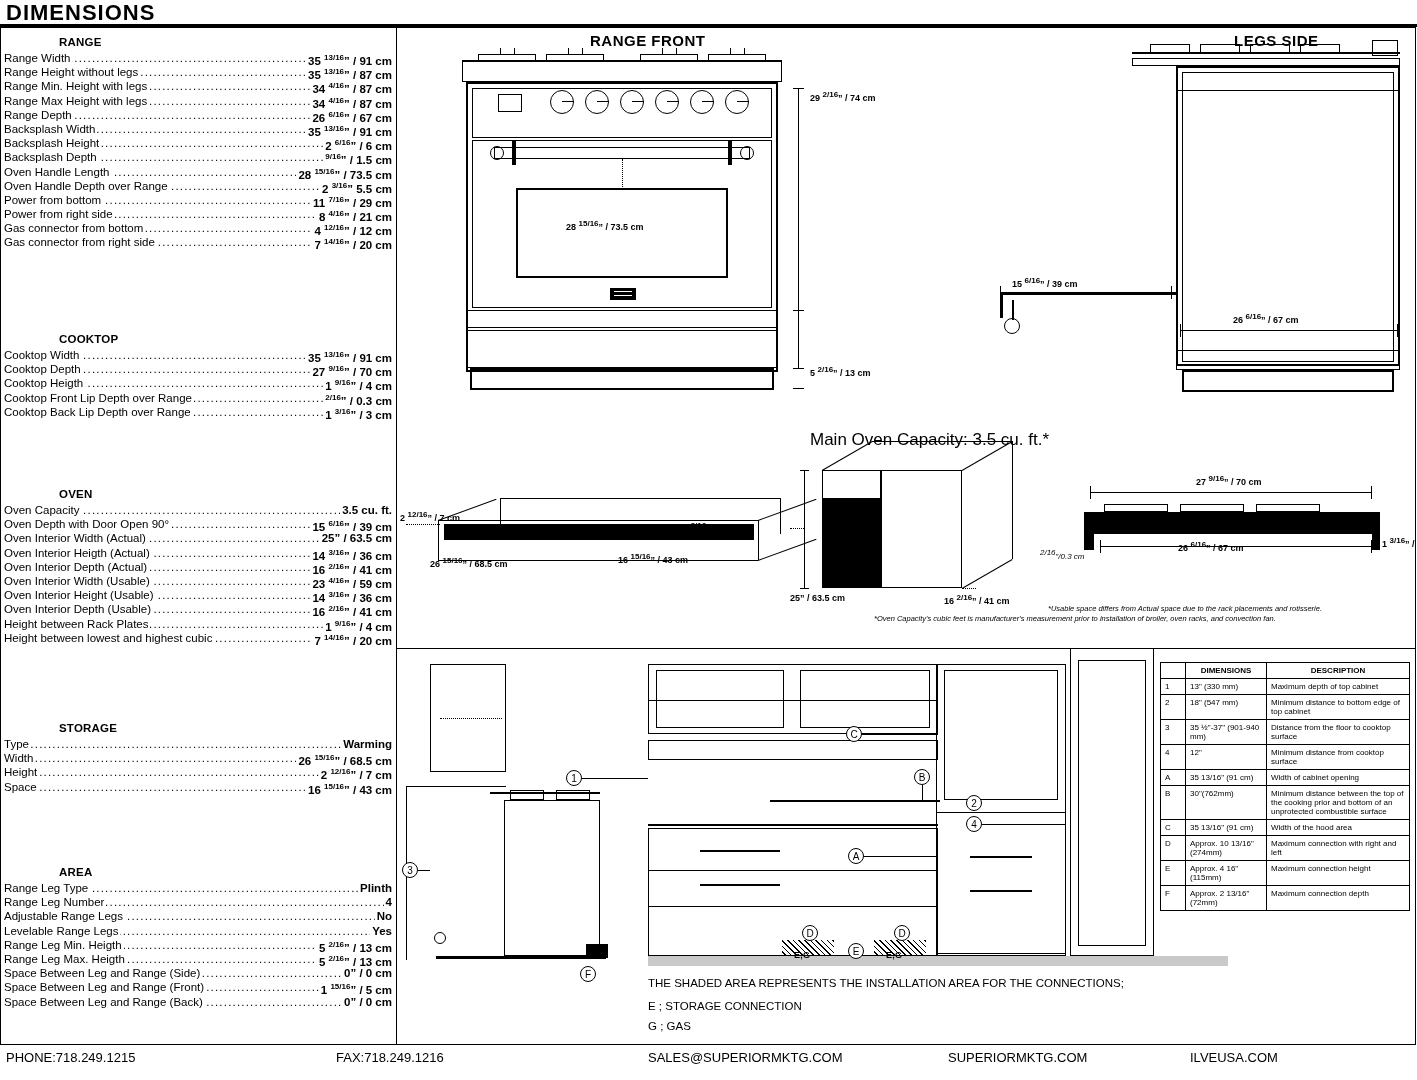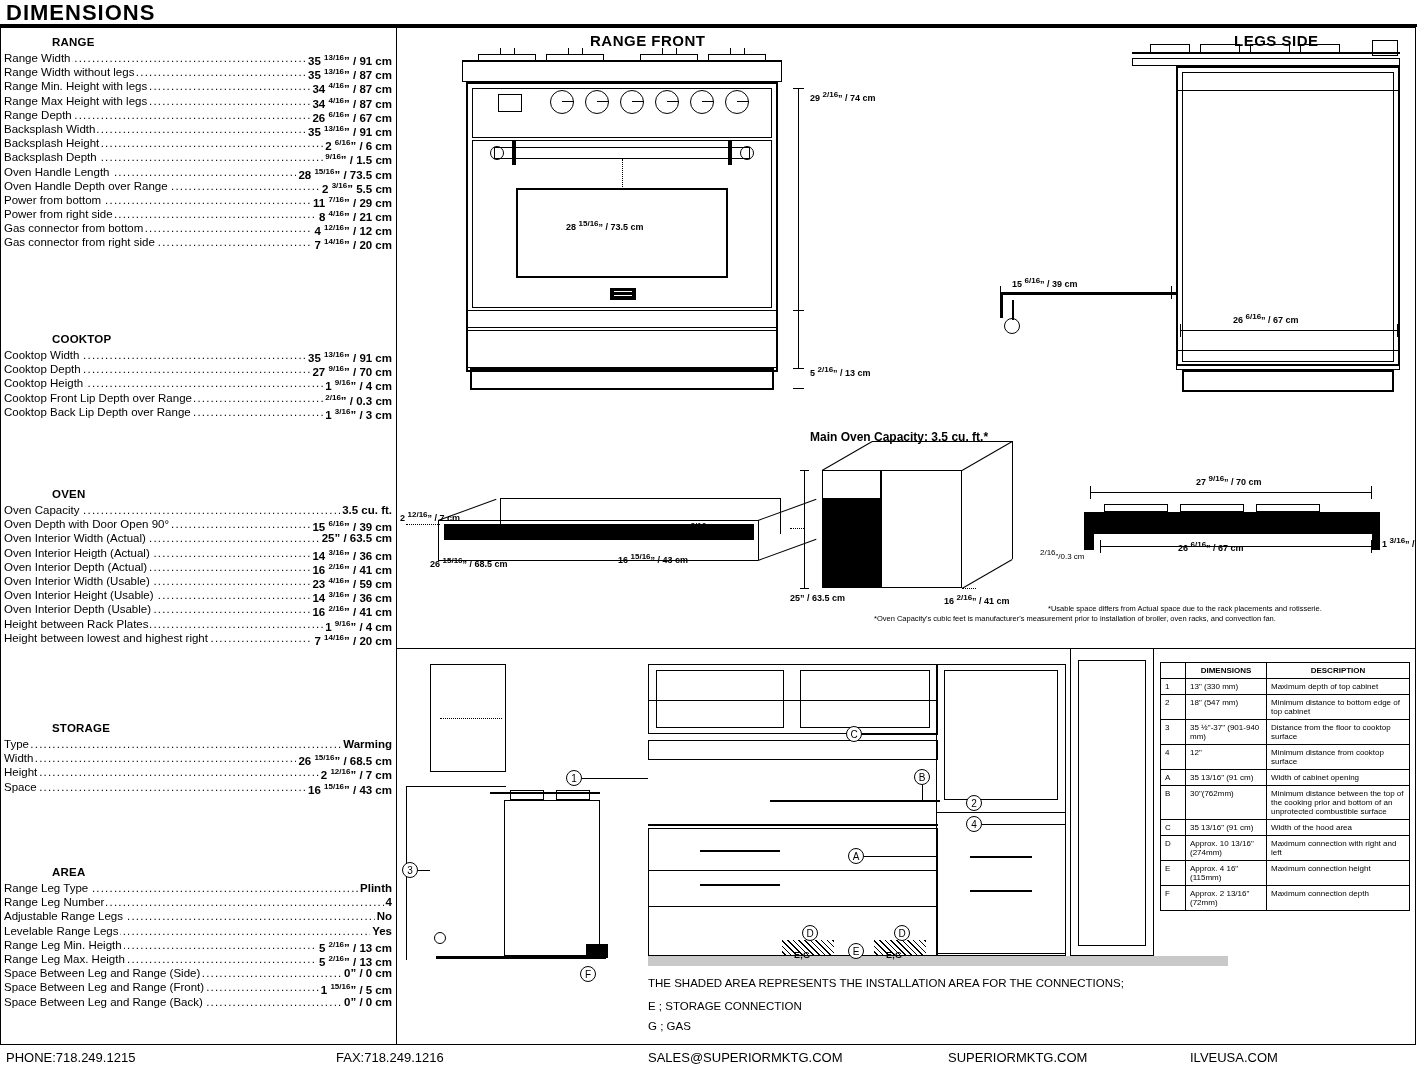--- a/index.html
+++ b/index.html
@@ -11,34 +11,34 @@
   .hdr .title{position:absolute;left:6px;top:0px;font-size:22px;font-weight:bold;letter-spacing:1px;}
   .hdr .rule{position:absolute;left:0;top:24px;width:1417px;height:3px;background:#000;}
 
   
   .frame{position:absolute;left:0px;top:27px;width:1416px;height:1018px;border:1px solid #000;box-sizing:border-box;}
   .vline{position:absolute;left:396px;top:27px;width:1px;height:1018px;background:#000;}
   .hline-right{position:absolute;left:396px;top:648px;width:1020px;height:1px;background:#000;}
 
   
   .spec{position:absolute;left:4px;width:388px;font-size:11.5px;}
-  .spec h3{margin:0 0 3px 0;font-size:11.5px;font-weight:bold;letter-spacing:.2px;padding-left:48px;}
+  .spec h3{margin:0 0 3px 7px;font-size:11.5px;font-weight:bold;letter-spacing:.2px;padding-left:48px;}
   .row{position:relative;height:14.2px;line-height:14.2px;white-space:nowrap;overflow:hidden;}
   .row .lbl{position:relative;z-index:2;background:#fff;padding-right:2px;}
   .row .val{position:absolute;right:0;top:0;z-index:2;background:#fff;padding-left:2px;font-weight:bold;}
   .row .dots{position:absolute;left:0;right:0;top:0;z-index:1;overflow:hidden;white-space:nowrap;
     color:#000;letter-spacing:1.2px;}
   .frac{font-size:8px;vertical-align:super;}
 
   
   .lab{position:absolute;font-size:11px;font-weight:bold;white-space:nowrap;}
   .lab.sm{font-size:9px;font-weight:bold;}
-  .lab.tiny{font-size:8px;font-weight:normal;}
+  .lab.tiny{font-size:8px;font-weight:normal;font-style:italic;}
   .secttl{position:absolute;font-size:15px;font-weight:bold;letter-spacing:.5px;}
-  .capttl{position:absolute;font-size:12px;font-weight:bold;padding-left:14px;}
+  .capttl{position:absolute;font-size:17px;font-weight:normal;padding-left:14px;}
 
   
   .ln{position:absolute;background:#000;}
   .bx{position:absolute;border:1px solid #000;box-sizing:border-box;}
   .bx2{position:absolute;border:2px solid #000;box-sizing:border-box;}
   .fill{position:absolute;background:#000;}
   .dotln{position:absolute;border-top:1px dotted #000;}
   .dotlnv{position:absolute;border-left:1px dotted #000;}
   .circ{position:absolute;border:1px solid #000;border-radius:50%;box-sizing:border-box;}
   .cnum{position:absolute;border:1px solid #000;border-radius:50%;box-sizing:border-box;
@@ -67,21 +67,21 @@
   </div>
 
   <div class="frame"></div>
   <div class="vline"></div>
   <div class="hline-right"></div>
 
   <div class="spec" style="top:36px">
     <h3>RANGE</h3>
     <div id="range-rows">
         <div class="row"><span class="dots">............................................................................................................................................</span><span class="lbl">Range Width</span><span class="val">35 <span class="frac">13/16</span>” / 91 cm</span></div>
-        <div class="row"><span class="dots">............................................................................................................................................</span><span class="lbl">Range Width without legs</span><span class="val">35 <span class="frac">13/16</span>” / 87 cm</span></div>
+        <div class="row"><span class="dots">............................................................................................................................................</span><span class="lbl">Range Height without legs</span><span class="val">35 <span class="frac">13/16</span>” / 87 cm</span></div>
         <div class="row"><span class="dots">............................................................................................................................................</span><span class="lbl">Range Min. Height with legs</span><span class="val">34 <span class="frac">4/16</span>” / 87 cm</span></div>
         <div class="row"><span class="dots">............................................................................................................................................</span><span class="lbl">Range Max Height with legs</span><span class="val">34 <span class="frac">4/16</span>” / 87 cm</span></div>
         <div class="row"><span class="dots">............................................................................................................................................</span><span class="lbl">Range Depth</span><span class="val">26 <span class="frac">6/16</span>” / 67 cm</span></div>
         <div class="row"><span class="dots">............................................................................................................................................</span><span class="lbl">Backsplash Width</span><span class="val">35 <span class="frac">13/16</span>” / 91 cm</span></div>
         <div class="row"><span class="dots">............................................................................................................................................</span><span class="lbl">Backsplash Height</span><span class="val">2 <span class="frac">6/16</span>” / 6 cm</span></div>
         <div class="row"><span class="dots">............................................................................................................................................</span><span class="lbl">Backsplash Depth</span><span class="val"><span class="frac">9/16</span>” / 1.5 cm</span></div>
         <div class="row"><span class="dots">............................................................................................................................................</span><span class="lbl">Oven Handle Length</span><span class="val">28 <span class="frac">15/16</span>” / 73.5 cm</span></div>
         <div class="row"><span class="dots">............................................................................................................................................</span><span class="lbl">Oven  Handle  Depth  over  Range</span><span class="val">2  <span class="frac">3/16</span>”  5.5  cm</span></div>
         <div class="row"><span class="dots">............................................................................................................................................</span><span class="lbl">Power from bottom</span><span class="val">11 <span class="frac">7/16</span>” / 29 cm</span></div>
         <div class="row"><span class="dots">............................................................................................................................................</span><span class="lbl">Power from right side</span><span class="val">8 <span class="frac">4/16</span>” / 21 cm</span></div>
@@ -106,21 +106,21 @@
     <div id="oven-rows">
         <div class="row"><span class="dots">............................................................................................................................................</span><span class="lbl">Oven Capacity</span><span class="val">3.5 cu. ft.</span></div>
         <div class="row"><span class="dots">............................................................................................................................................</span><span class="lbl">Oven Depth with Door Open 90°</span><span class="val">15 <span class="frac">6/16</span>” / 39 cm</span></div>
         <div class="row"><span class="dots">............................................................................................................................................</span><span class="lbl">Oven Interior Width (Actual)</span><span class="val">25” / 63.5 cm</span></div>
         <div class="row"><span class="dots">............................................................................................................................................</span><span class="lbl">Oven Interior Heigth (Actual)</span><span class="val">14 <span class="frac">3/16</span>” / 36 cm</span></div>
         <div class="row"><span class="dots">............................................................................................................................................</span><span class="lbl">Oven Interior Depth (Actual)</span><span class="val">16 <span class="frac">2/16</span>” / 41 cm</span></div>
         <div class="row"><span class="dots">............................................................................................................................................</span><span class="lbl">Oven Interior Width (Usable)</span><span class="val">23 <span class="frac">4/16</span>” / 59 cm</span></div>
         <div class="row"><span class="dots">............................................................................................................................................</span><span class="lbl">Oven Interior Height (Usable)</span><span class="val">14 <span class="frac">3/16</span>” / 36 cm</span></div>
         <div class="row"><span class="dots">............................................................................................................................................</span><span class="lbl">Oven Interior Depth (Usable)</span><span class="val">16 <span class="frac">2/16</span>” / 41 cm</span></div>
         <div class="row"><span class="dots">............................................................................................................................................</span><span class="lbl">Height between Rack Plates</span><span class="val">1 <span class="frac">9/16</span>” / 4 cm</span></div>
-        <div class="row"><span class="dots">............................................................................................................................................</span><span class="lbl">Height between lowest and highest right</span><span class="val">7 <span class="frac">14/16</span>” / 20 cm</span></div>
+        <div class="row"><span class="dots">............................................................................................................................................</span><span class="lbl">Height between lowest and highest cubic</span><span class="val">7 <span class="frac">14/16</span>” / 20 cm</span></div>
       </div>
   </div>
 
   <div class="spec" style="top:722px">
     <h3>STORAGE</h3>
     <div id="storage-rows">
         <div class="row"><span class="dots">............................................................................................................................................</span><span class="lbl">Type</span><span class="val">Warming</span></div>
         <div class="row"><span class="dots">............................................................................................................................................</span><span class="lbl">Width</span><span class="val">26 <span class="frac">15/16</span>” / 68.5 cm</span></div>
         <div class="row"><span class="dots">............................................................................................................................................</span><span class="lbl">Height</span><span class="val">2 <span class="frac">12/16</span>” / 7 cm</span></div>
         <div class="row"><span class="dots">............................................................................................................................................</span><span class="lbl">Space</span><span class="val">16 <span class="frac">15/16</span>” / 43 cm</span></div>

